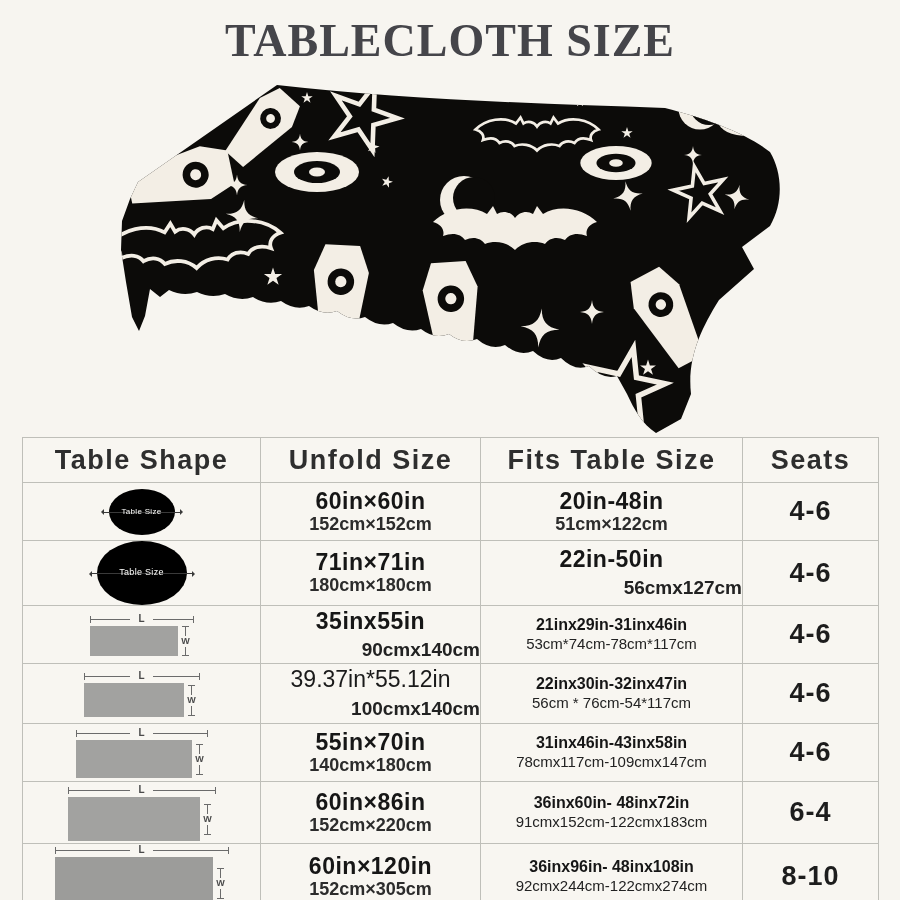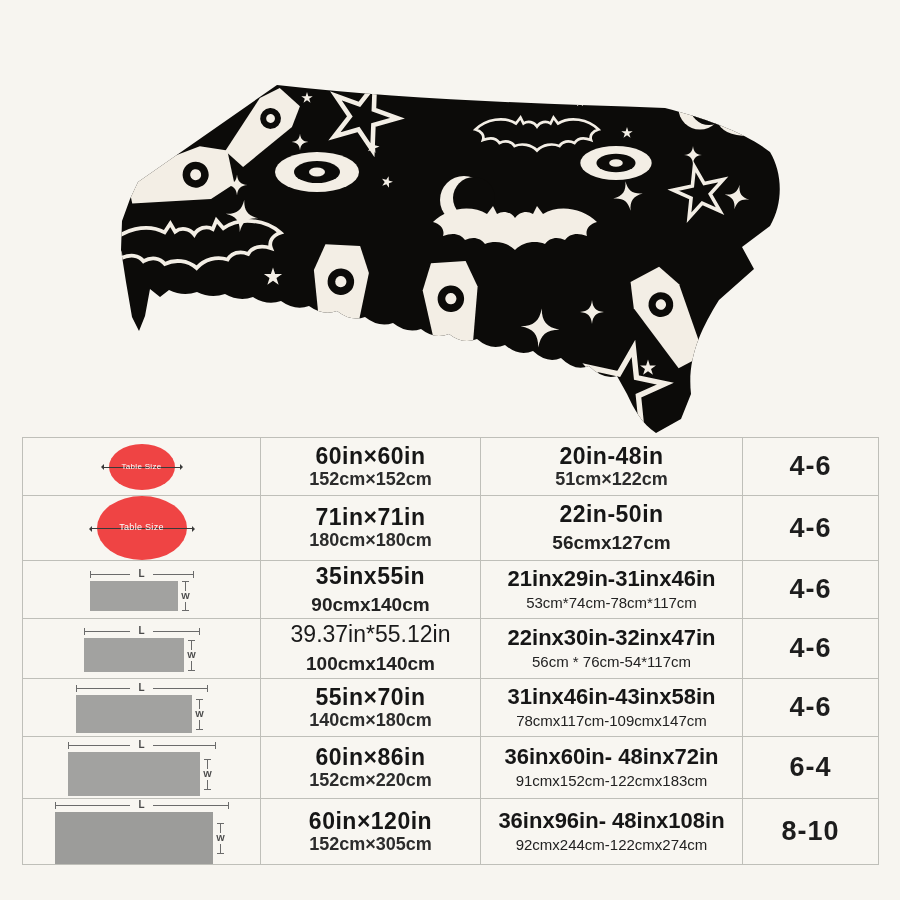--- a/index.html
+++ b/index.html
@@ -43,30 +43,30 @@
   }
   .size-table th{
     font-size:27px;font-weight:600;letter-spacing:1.5px;color:#2e2e2e;
     height:44px;
   }
   col.c1{width:238px}col.c2{width:220px}col.c3{width:262px}col.c4{width:136px}
   tr.rh1{height:58px}tr.rh2{height:60px}tr.rh3{height:58px}tr.rh4{height:60px}
   tr.rh5{height:58px}tr.rh6{height:62px}tr.rh7{height:60px}
 
   .main-lg{display:block;font-size:23px;font-weight:700;letter-spacing:.5px;color:#161616;line-height:1.05;}
-  .main-md{display:block;font-size:22px;font-weight:700;color:#161616;line-height:1.1;}
+  .main-md{display:block;font-size:16px;font-weight:700;color:#161616;line-height:1.1;}
   .main-th{display:block;font-size:23px;font-weight:500;color:#1a1a1a;line-height:1.1;}
   .sub-lg{display:block;font-size:18px;font-weight:600;color:#2c2c2c;line-height:1.15;margin-top:1px;}
-  .sub-lg2{display:block;font-size:19px;font-weight:700;color:#222;line-height:1.15;margin-top:6px;}
+  .sub-lg2{display:block;font-size:19px;font-weight:700;color:#222;line-height:1.15;margin-top:6px;text-align:right;}
   .sub-md{display:block;font-size:15px;font-weight:400;color:#222;line-height:1.2;margin-top:2px;}
   .seats{font-size:27px;font-weight:600;letter-spacing:1px;color:#1d1d1d;}
 
   
   .oval{
-    position:relative;margin:0 auto;background:#ef4444;border-radius:50%;
+    position:relative;margin:0 auto;background:#000000;border-radius:50%;
   }
   .oval.sz1{width:66px;height:46px;}
   .oval.sz2{width:90px;height:64px;}
   .oval .oline{
     position:absolute;left:-7px;right:-7px;top:50%;height:1px;background:#3a3a3a;
   }
   .oval .oline::before,.oval .oline::after{
     content:"";position:absolute;top:-2.5px;border:3px solid transparent;
   }
   .oval .oline::before{left:-4px;border-right-color:#3a3a3a;}
@@ -95,20 +95,21 @@
   .dim-w{display:flex;flex-direction:column;align-items:center;justify-content:center;width:16px;}
   .dim-w .tick{width:7px;height:1px;background:#6b6b6b;}
   .dim-w .vln{width:1px;flex:1;background:#6b6b6b;max-height:9px;min-height:3px;}
   .dim-w .lab{font-size:9px;font-weight:700;color:#4a4a4a;line-height:9px;padding:1px 0;}
 </style>
 </head>
 <body>
 
 <div class="page">
 
+  <h1 class="title">TABLECLOTH SIZE</h1>
 
   <div class="hero">
     <svg width="900" height="462" viewBox="0 0 900 462">
       <defs>
         <path id="silh" d="M 277,85
           C 400,99 540,104 665,108
           C 705,118 748,134 770,152
           C 782,172 784,202 770,226
           L 742,247 L 754,269 L 719,300
           C 701,329 687,358 691,394
@@ -184,20 +185,26 @@
   </div>
 
   <table class="size-table">
     <colgroup>
         <col class="c1">
         <col class="c2">
         <col class="c3">
         <col class="c4">
       </colgroup>
     <tbody>
+        <tr>
+      <th>Table Shape</th>
+      <th>Unfold Size</th>
+      <th>Fits Table Size</th>
+      <th>Seats</th>
+    </tr>
 
     <tr class="rh1">
       <td>
         <div class="oval sz1">
           <span class="oline"></span>
           <span class="olabel">Table Size</span>
         </div>
       </td>
       <td>
         <span class="main-lg">60in×60in</span>

